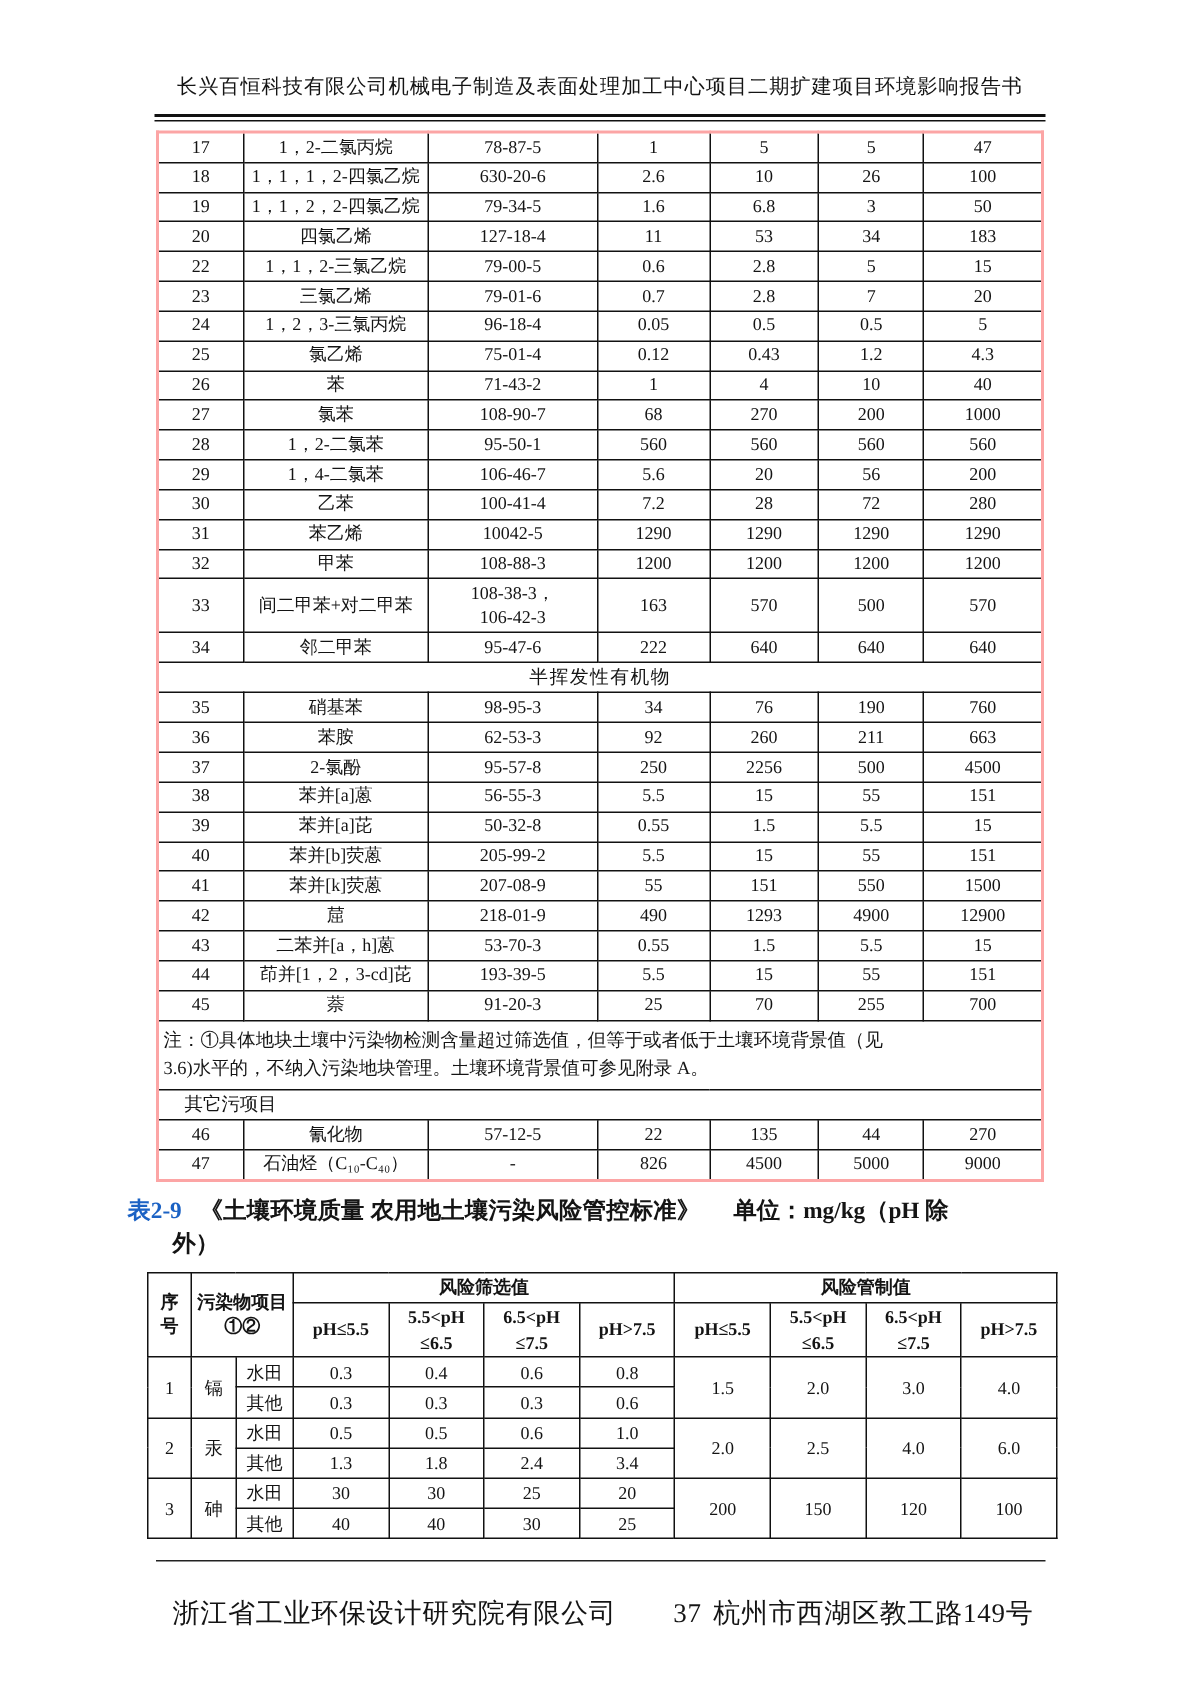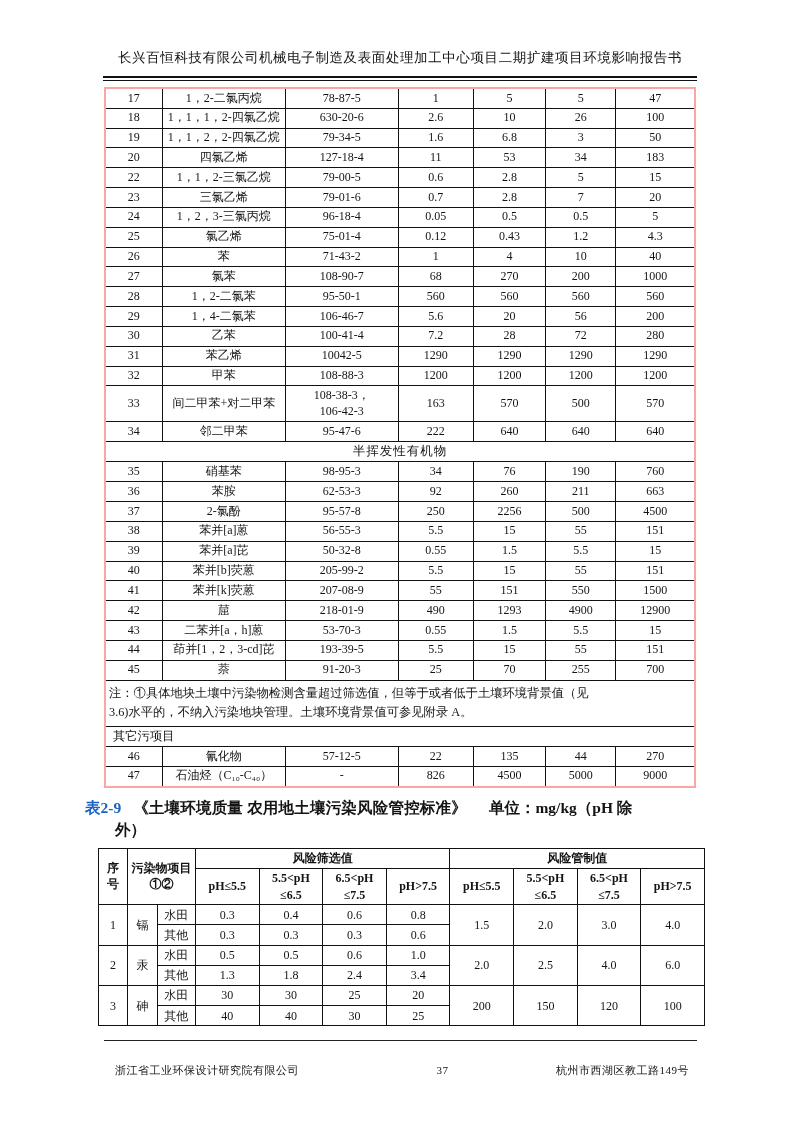--- a/index.html
+++ b/index.html
@@ -47,21 +47,21 @@
   }
   .t1 td.section{font-size:12.5px;letter-spacing:1px;}
   .t1 td.note{
     text-align:left;
     padding:3px 4px 3px 3px;
     line-height:1.6;
     font-size:12.3px;
   }
   .t1 td.subhead{
     text-align:left;
-    padding-left:7px;
+    padding-left:17px;
     font-size:12.3px;
   }
   .caption{
     margin:9px 0 6px -19px;
     font-weight:bold;
     font-size:15.5px;
     line-height:1.45;
   }
   .cap-label{color:#1b62c4;margin-right:12px;}
   .cap-title{letter-spacing:0.2px;}
@@ -86,21 +86,21 @@
   .doc-footer{
     position:absolute;
     top:1040px;
     left:104px;
     width:593px;
   }
   .footer-rule{border-top:1.8px solid #222;}
   .footer-row{
     display:flex;
     align-items:baseline;
-    font-size:11px;
+    font-size:18px;
     padding:6px 4px 0 11px;
     letter-spacing:0.5px;
   }
   .footer-company{flex:0 0 auto;}
   .footer-page{flex:1 1 auto;text-align:center;padding-left:30px;}
   .footer-address{flex:0 0 auto;padding-right:4px;margin-top:16px;}
 </style>
 </head>
 <body>
 

